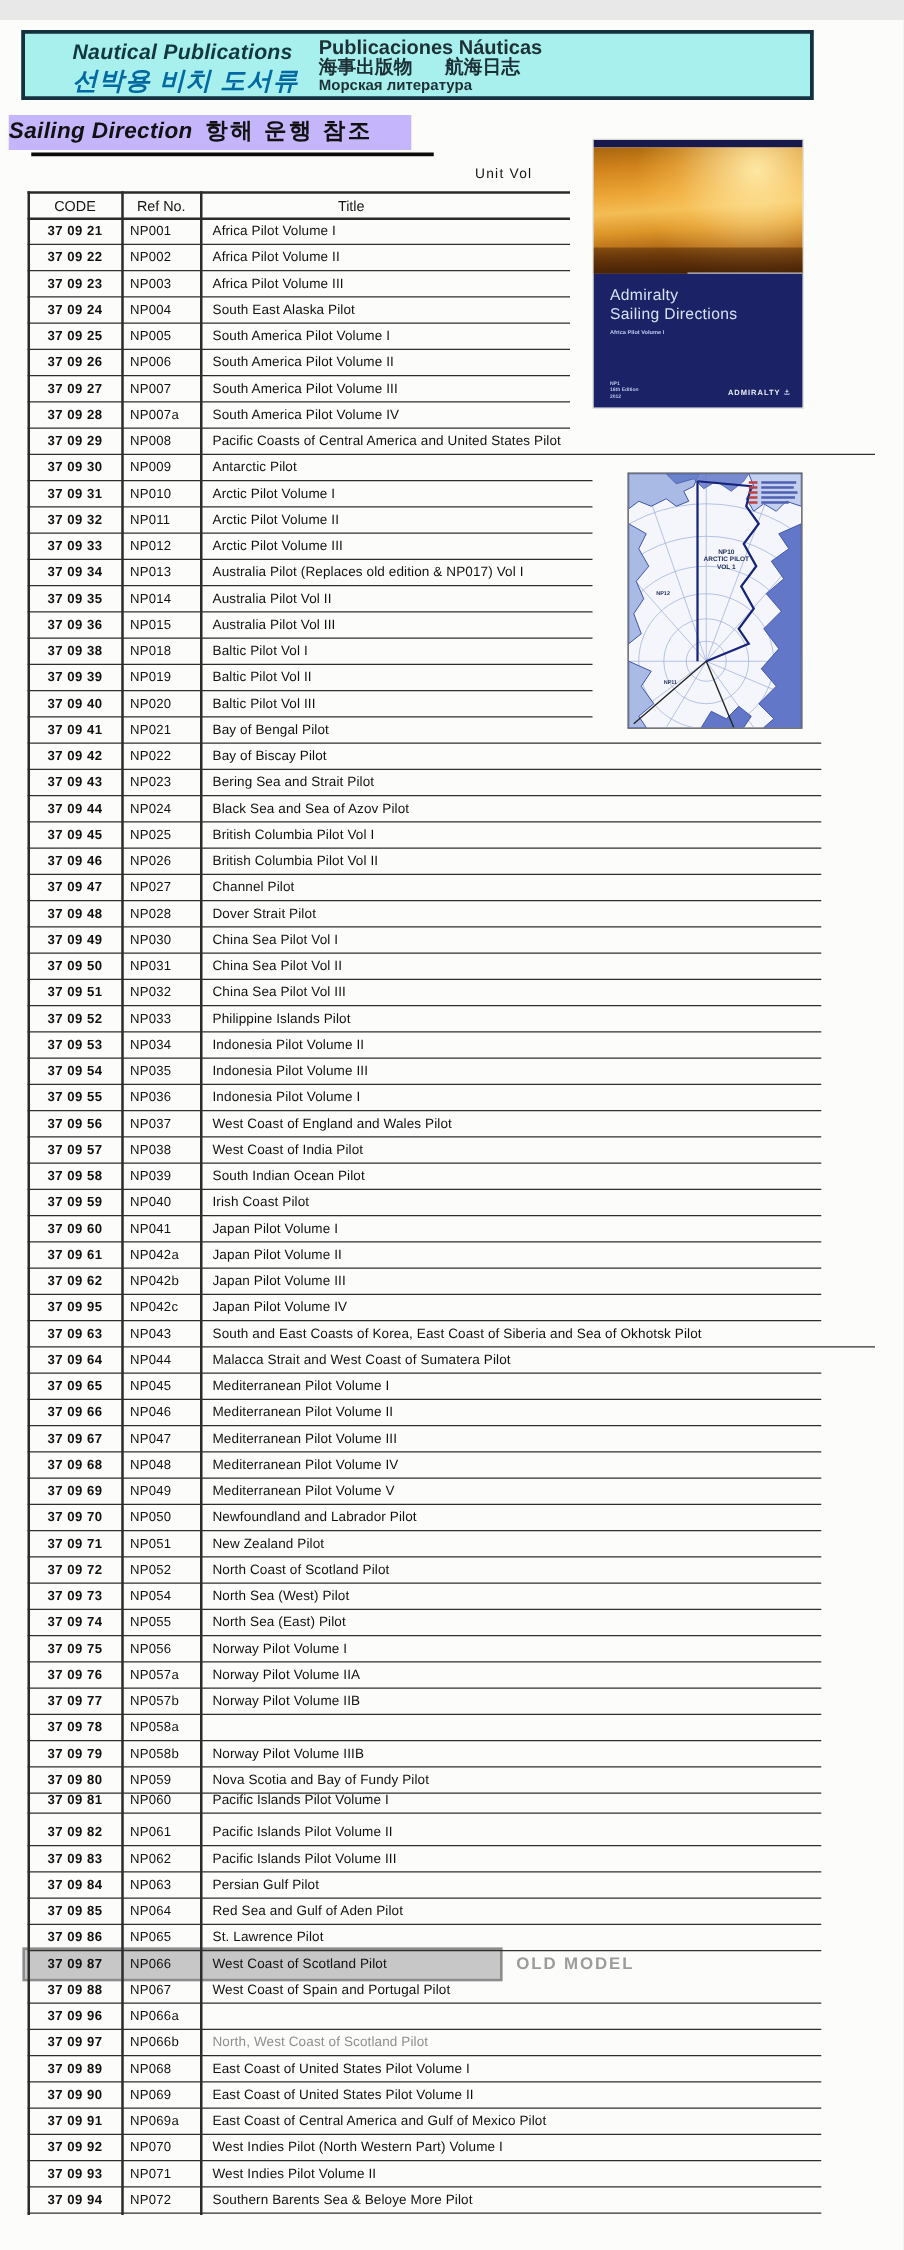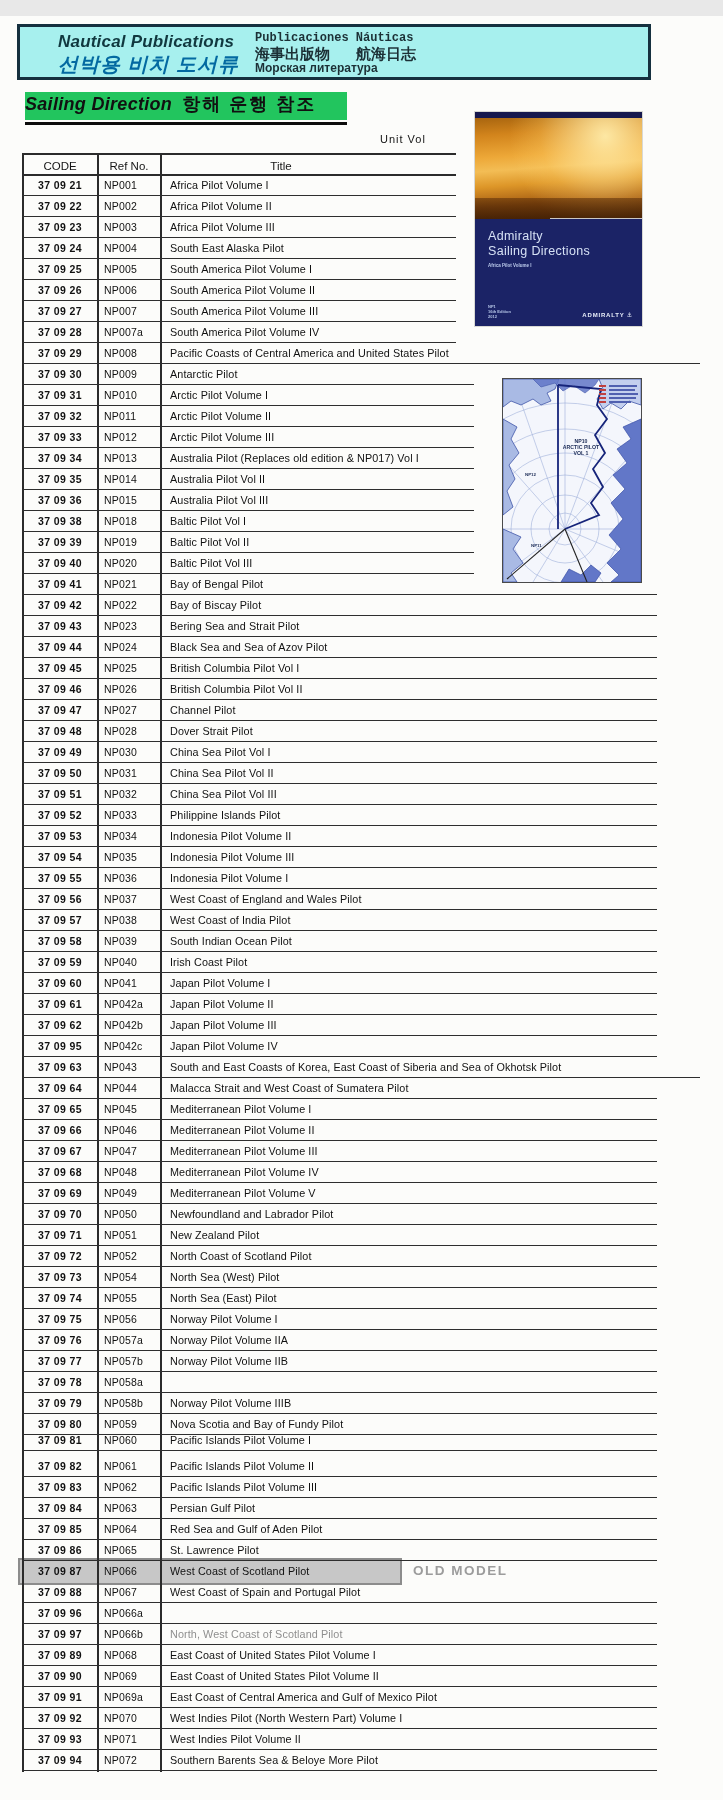--- a/index.html
+++ b/index.html
@@ -16,28 +16,28 @@
   }
   .banner-title-en{
     position:absolute;left:38px;top:5px;font-size:17px;font-style:italic;
     font-weight:bold;color:#11383f;letter-spacing:.2px;
   }
   .banner-title-ko{
     position:absolute;left:38px;top:24px;font-size:20px;font-style:italic;
     font-weight:bold;color:#0369a1;letter-spacing:1px;
   }
   .banner-right{position:absolute;left:235px;top:4px;line-height:15px;color:#1c3036;}
-  .banner-es{font-size:12px;font-weight:600;font-family:Liberation Mono, monospace;}
+  .banner-es{font-size:16px;font-weight:600;}
   .banner-zh{font-size:15px;font-weight:bold;}
   .banner-zh .zh-b{margin-left:26px;}
   .banner-ru{font-size:12px;font-weight:600;}
   
   .section-title{
-    position:absolute;left:25px;top:76px;width:322px;height:28px;
-    background:#22c55e;white-space:nowrap;
+    position:absolute;left:7px;top:76px;width:322px;height:28px;
+    background:#c4b5fd;white-space:nowrap;
   }
   .section-title .en{font-size:18px;font-style:italic;font-weight:900;letter-spacing:.3px;}
   .section-title .ko{font-size:18px;font-weight:900;margin-left:10px;letter-spacing:2px;}
   .section-underline{
     position:absolute;left:25px;top:106px;width:322px;height:3px;background:#0c0c0c;
   }
   .unit-label{
     position:absolute;left:380px;top:117px;font-size:11px;color:#141414;letter-spacing:1px;
   }
   

